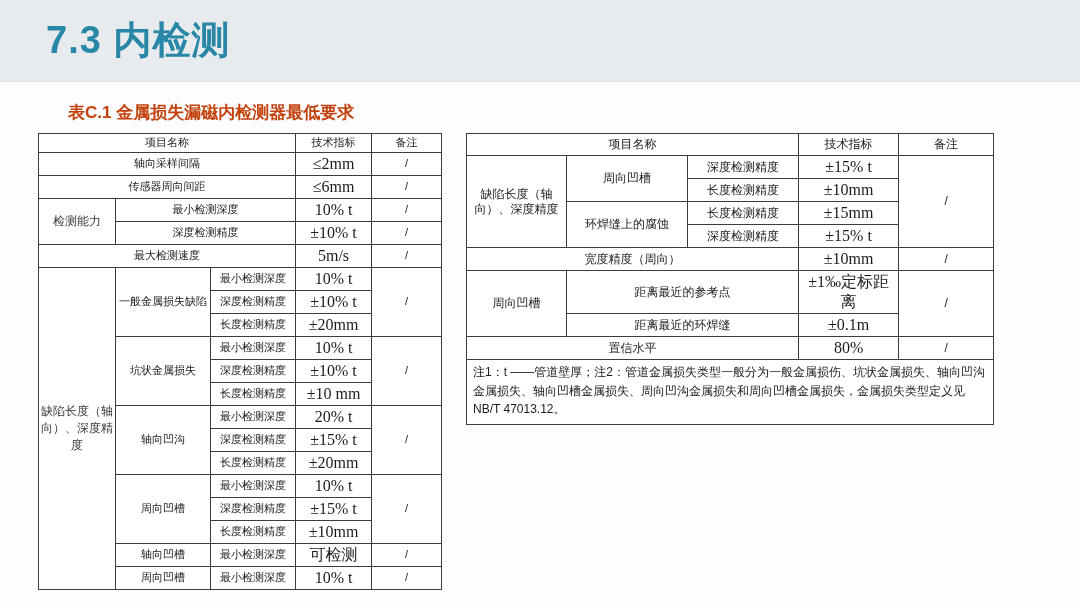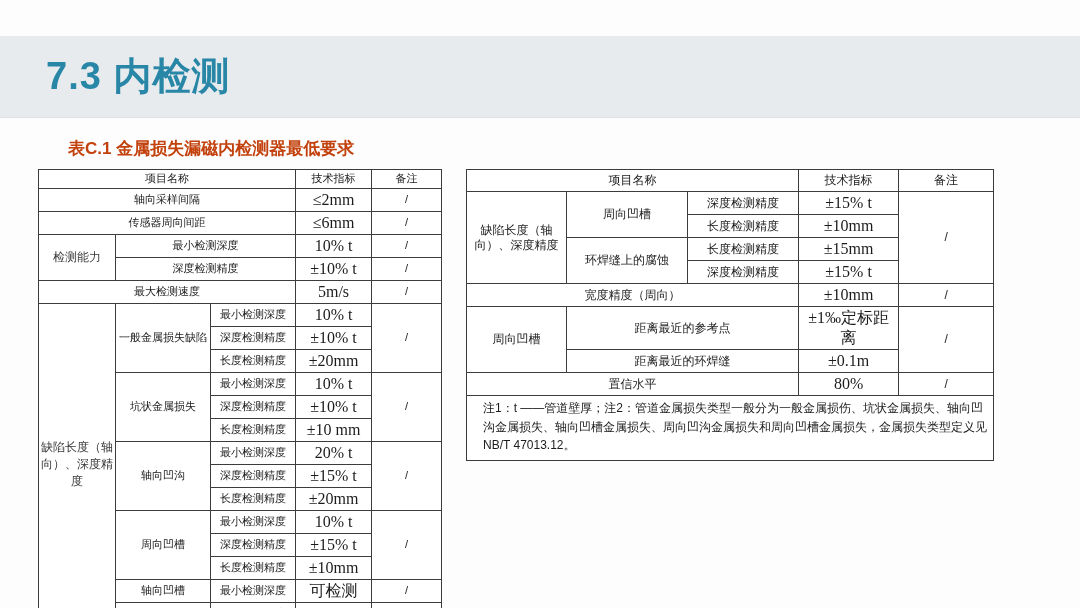--- a/index.html
+++ b/index.html
@@ -10,21 +10,20 @@
     font-family: "Liberation Sans", sans-serif;
     color: #1b1b1b;
     overflow: hidden;
   }
   .band {
     height: 82px;
     background: #e8ebee;
     border-bottom: 1px solid #dfe3e6;
     display: flex; align-items: center;
     padding-left: 46px;
-    margin-top: 36px;
   }
   .title {
     font-size: 38px; font-weight: bold;
     color: #2886a6; letter-spacing: 1px;
   }
   .content { padding: 6px 0 0 38px; }
   .subtitle {
     font-size: 25px; font-weight: bold; color: #101010;
     margin: 6px 0 0 8px;
   }
@@ -41,21 +40,21 @@
     line-height: 1.25;
   }
   .lt { width: 403px; font-size: 11px; }
   .lt td { height: 19px; }
   .rt { width: 527px; font-size: 12px; }
   .rt td { height: 22px; }
   .sp { font-family: "Liberation Serif", serif; font-size: 16px; }
   .gsm { font-size: 12px; color: #3a3a3a; line-height: 1.4; }
   .note-cell {
     text-align: left; font-size: 12px; line-height: 1.55;
-    padding: 3px 6px 5px 16px; height: auto; margin-top: 44px;
+    padding: 3px 6px 5px 6px; height: auto; margin-top: 44px;
   }
 </style>
 </head>
 <body>
 
 <div>
   <div class="band">
     <div class="title">7.3 内检测</div>
   </div>
 

